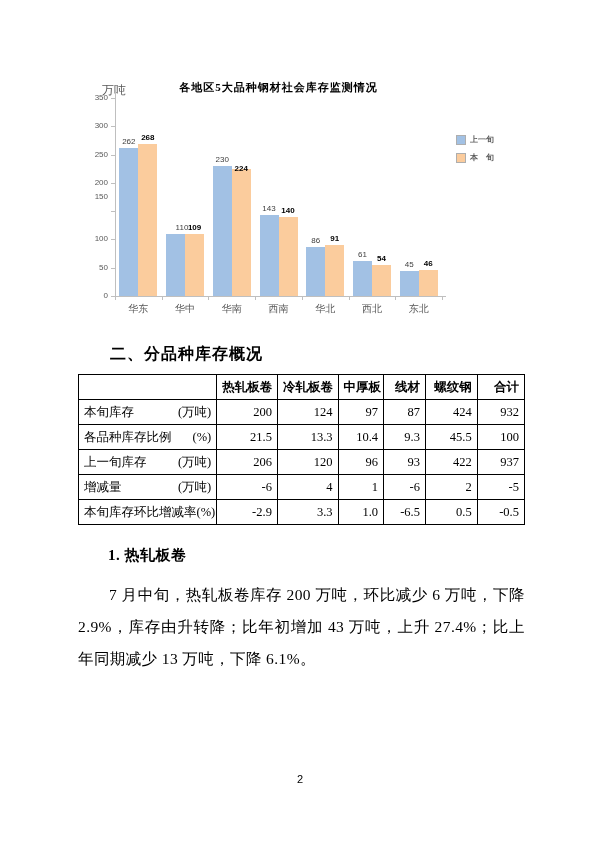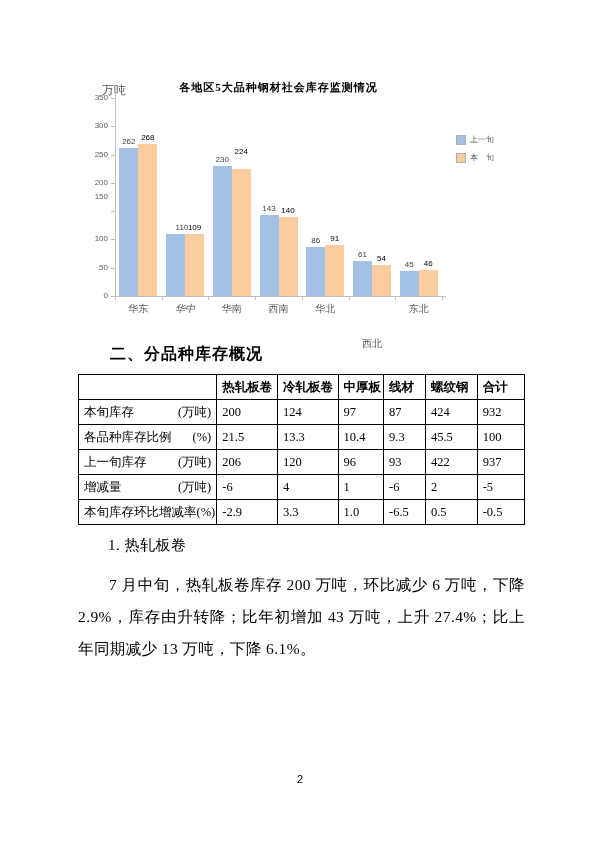--- a/index.html
+++ b/index.html
@@ -18,45 +18,45 @@
   .chart-ylabel{position:absolute;left:22px;top:4px;font-size:12px;color:#595959;
     font-family:"Liberation Sans","DejaVu Sans",sans-serif;}
   .axis-line{position:absolute;background:#bfbfbf;}
   .ytick-label{position:absolute;left:0;width:28px;text-align:right;font-size:8px;
     color:#595959;font-family:"Liberation Sans","DejaVu Sans",sans-serif;}
   .tickmark{position:absolute;background:#bfbfbf;}
   .bar{position:absolute;}
   .bar-label{position:absolute;width:34px;text-align:center;font-size:8px;
     font-family:"Liberation Sans","DejaVu Sans",sans-serif;}
   .bar-label.prev{color:#404040;font-weight:normal;}
-  .bar-label.curr{color:#000;font-weight:normal;}
+  .bar-label.curr{color:#000;font-weight:bold;}
   .xcat-label{position:absolute;text-align:center;font-size:10px;color:#595959;
     font-family:"Liberation Sans","DejaVu Sans",sans-serif;}
   .legend{position:absolute;left:376px;top:56px;
-    font-family:"Liberation Sans","DejaVu Sans",sans-serif;}
+    font-family:"Liberation Sans","DejaVu Sans",sans-serif;font-weight:bold;}
   .legend-item{display:flex;align-items:center;margin-bottom:7px;font-size:8px;color:#595959;}
   .legend-swatch{width:8px;height:8px;display:inline-block;margin-right:4px;border:1px solid #aeaeae;}
   
   .content{position:absolute;left:78px;top:344px;width:447px;}
   .sec-heading{font-size:16px;font-weight:bold;margin:0 0 6px 0;text-indent:2em;letter-spacing:1px;}
   .body-par{font-size:15.5px;line-height:32px;margin:0;text-indent:2em;
     text-align:justify;letter-spacing:0.4px;}
   .inv-table{border-collapse:collapse;width:447px;margin-top:9px;
     font-size:12.5px;table-layout:fixed;}
   .inv-table th,.inv-table td{border:1px solid #000;height:24px;padding:0 5px;
-    text-align:left;font-weight:normal;overflow:hidden;white-space:nowrap;}
+    text-align:right;font-weight:normal;overflow:hidden;white-space:nowrap;}
   .inv-table col.c0{width:31%;}
   .inv-table col.c1{width:13.6%;}
   .inv-table col.c2{width:13.6%;}
   .inv-table col.c3{width:10.2%;}
   .inv-table col.c4{width:9.4%;}
   .inv-table col.c5{width:11.6%;}
   .inv-table col.c6{width:10.6%;}
   .rowlabel{display:flex;justify-content:space-between;align-items:center;}
-  .sub-heading{font-size:15px;font-weight:normal;margin:11px 0 0 0;text-indent:2em;letter-spacing:0.5px;}
+  .sub-heading{font-size:15px;font-weight:bold;margin:21px 0 0 0;text-indent:2em;letter-spacing:0.5px;}
   .sub-par{margin-top:14px;}
   .pageno{position:absolute;left:0;top:773px;width:600px;text-align:center;
     font-size:11px;font-family:"Liberation Sans","DejaVu Sans",sans-serif;}
 </style>
 </head>
 <body>
 
 <div class="page">
 
   <div class="chart" id="chart">
@@ -101,41 +101,41 @@
       <div class="tickmark" style="left: 362px; top: 219px; width: 1px; height: 3px;"></div>
       <div class="bar" style="left: 39.3571px; top: 69.7829px; width: 19px; height: 148.217px; background: rgb(162, 193, 228);"></div>
       <div class="bar" style="left: 58.3571px; top: 66.3886px; width: 19px; height: 151.611px; background: rgb(251, 204, 157);"></div>
       <div class="bar-label prev" style="left: 31.8571px; top: 58.7829px;">262</div>
       <div class="bar-label curr" style="left: 50.8571px; top: 55.3886px;">268</div>
       <div class="xcat-label" style="left: 35px; top: 224px; width: 46.7143px;">华东</div>
       <div class="bar" style="left: 86.0714px; top: 155.771px; width: 19px; height: 62.2286px; background: rgb(162, 193, 228);"></div>
       <div class="bar" style="left: 105.071px; top: 156.337px; width: 19px; height: 61.6629px; background: rgb(251, 204, 157);"></div>
       <div class="bar-label prev" style="left: 85px; top: 144.771px;">110</div>
       <div class="bar-label curr" style="left: 97.5714px; top: 145.337px;">109</div>
-      <div class="xcat-label" style="left: 81.7143px; top: 224px; width: 46.7143px; font-style: italic;">华中</div>
+      <div class="xcat-label" style="left: 81.7143px; top: 224px; width: 46.7143px;">华中</div>
       <div class="bar" style="left: 132.786px; top: 87.8857px; width: 19px; height: 130.114px; background: rgb(162, 193, 228);"></div>
       <div class="bar" style="left: 151.786px; top: 91.28px; width: 19px; height: 126.72px; background: rgb(251, 204, 157);"></div>
       <div class="bar-label prev" style="left: 125.286px; top: 76.8857px;">230</div>
-      <div class="bar-label curr" style="left: 144.286px; top: 69px;">224</div>
+      <div class="bar-label curr" style="left: 144.286px; top: 86px;">224</div>
       <div class="xcat-label" style="left: 128.429px; top: 224px; width: 46.7143px;">华南</div>
       <div class="bar" style="left: 179.5px; top: 137.103px; width: 19px; height: 80.8971px; background: rgb(162, 193, 228);"></div>
       <div class="bar" style="left: 198.5px; top: 138.8px; width: 19px; height: 79.2px; background: rgb(251, 204, 157);"></div>
       <div class="bar-label prev" style="left: 172px; top: 126.103px;">143</div>
       <div class="bar-label curr" style="left: 191px; top: 127.8px;">140</div>
       <div class="xcat-label" style="left: 175.143px; top: 224px; width: 46.7143px;">西南</div>
       <div class="bar" style="left: 226.214px; top: 169.349px; width: 19px; height: 48.6514px; background: rgb(162, 193, 228);"></div>
       <div class="bar" style="left: 245.214px; top: 166.52px; width: 19px; height: 51.48px; background: rgb(251, 204, 157);"></div>
       <div class="bar-label prev" style="left: 218.714px; top: 158.349px;">86</div>
       <div class="bar-label curr" style="left: 237.714px; top: 155.52px;">91</div>
       <div class="xcat-label" style="left: 221.857px; top: 224px; width: 46.7143px;">华北</div>
       <div class="bar" style="left: 272.929px; top: 183.491px; width: 19px; height: 34.5086px; background: rgb(162, 193, 228);"></div>
       <div class="bar" style="left: 291.929px; top: 187.451px; width: 19px; height: 30.5486px; background: rgb(251, 204, 157);"></div>
       <div class="bar-label prev" style="left: 265.429px; top: 172.491px;">61</div>
       <div class="bar-label curr" style="left: 284.429px; top: 176.451px;">54</div>
-      <div class="xcat-label" style="left: 268.571px; top: 224px; width: 46.7143px; margin-top: 35px;">西北</div>
+      <div class="xcat-label" style="left: 268.571px; top: 224px; width: 46.7143px;">西北</div>
       <div class="bar" style="left: 319.643px; top: 192.543px; width: 19px; height: 25.4571px; background: rgb(162, 193, 228);"></div>
       <div class="bar" style="left: 338.643px; top: 191.977px; width: 19px; height: 26.0229px; background: rgb(251, 204, 157);"></div>
       <div class="bar-label prev" style="left: 312.143px; top: 181.543px;">45</div>
       <div class="bar-label curr" style="left: 331.143px; top: 180.977px;">46</div>
       <div class="xcat-label" style="left: 315.286px; top: 224px; width: 46.7143px;">东北</div>
     </div>
 
   <div class="content">
     <h2 class="sec-heading">二、分品种库存概况</h2>
 

